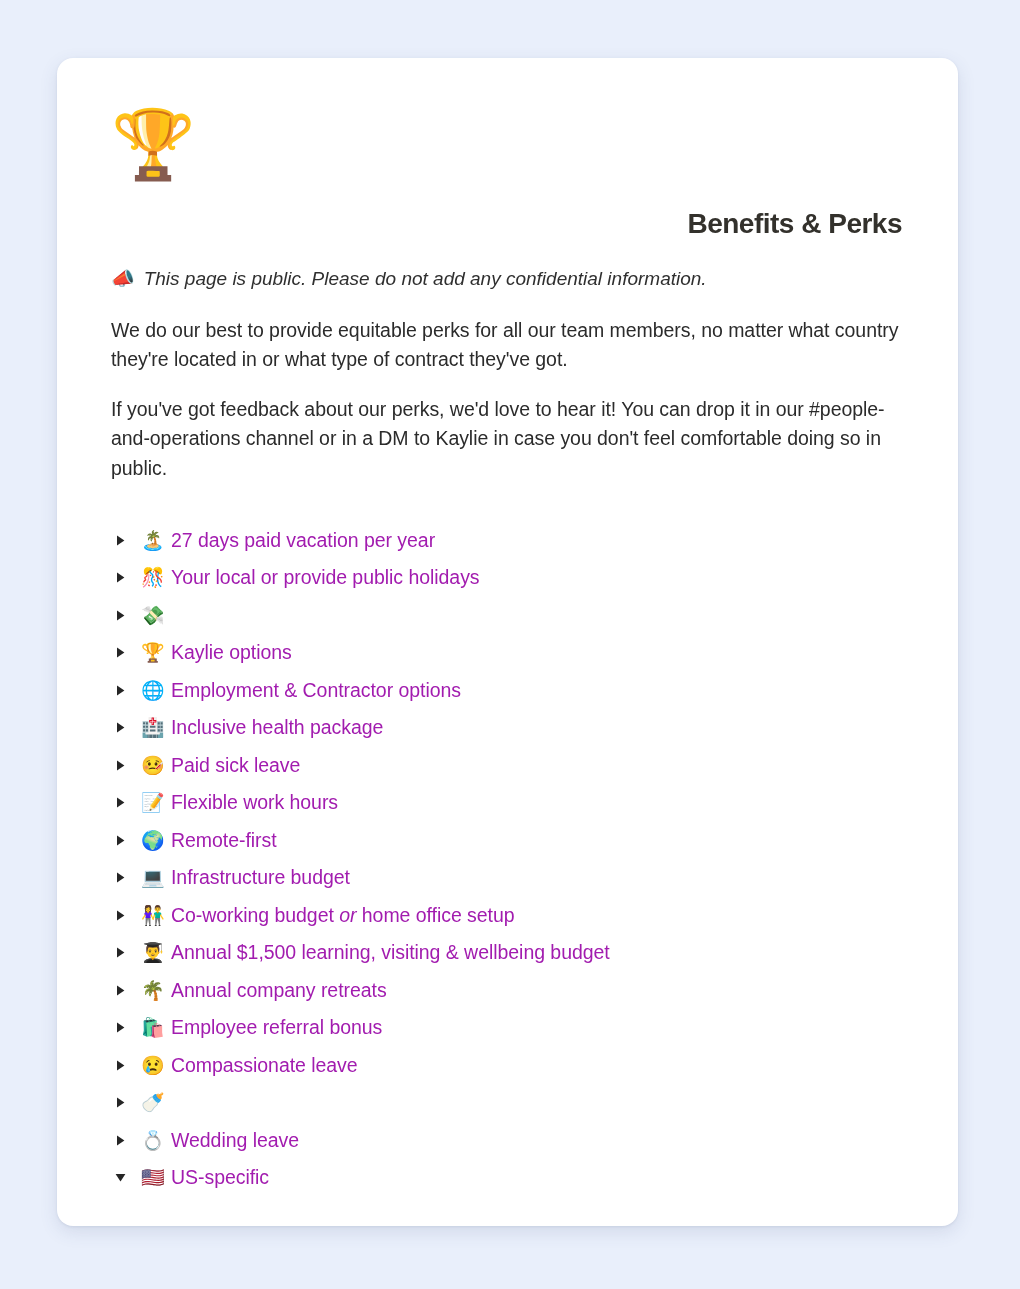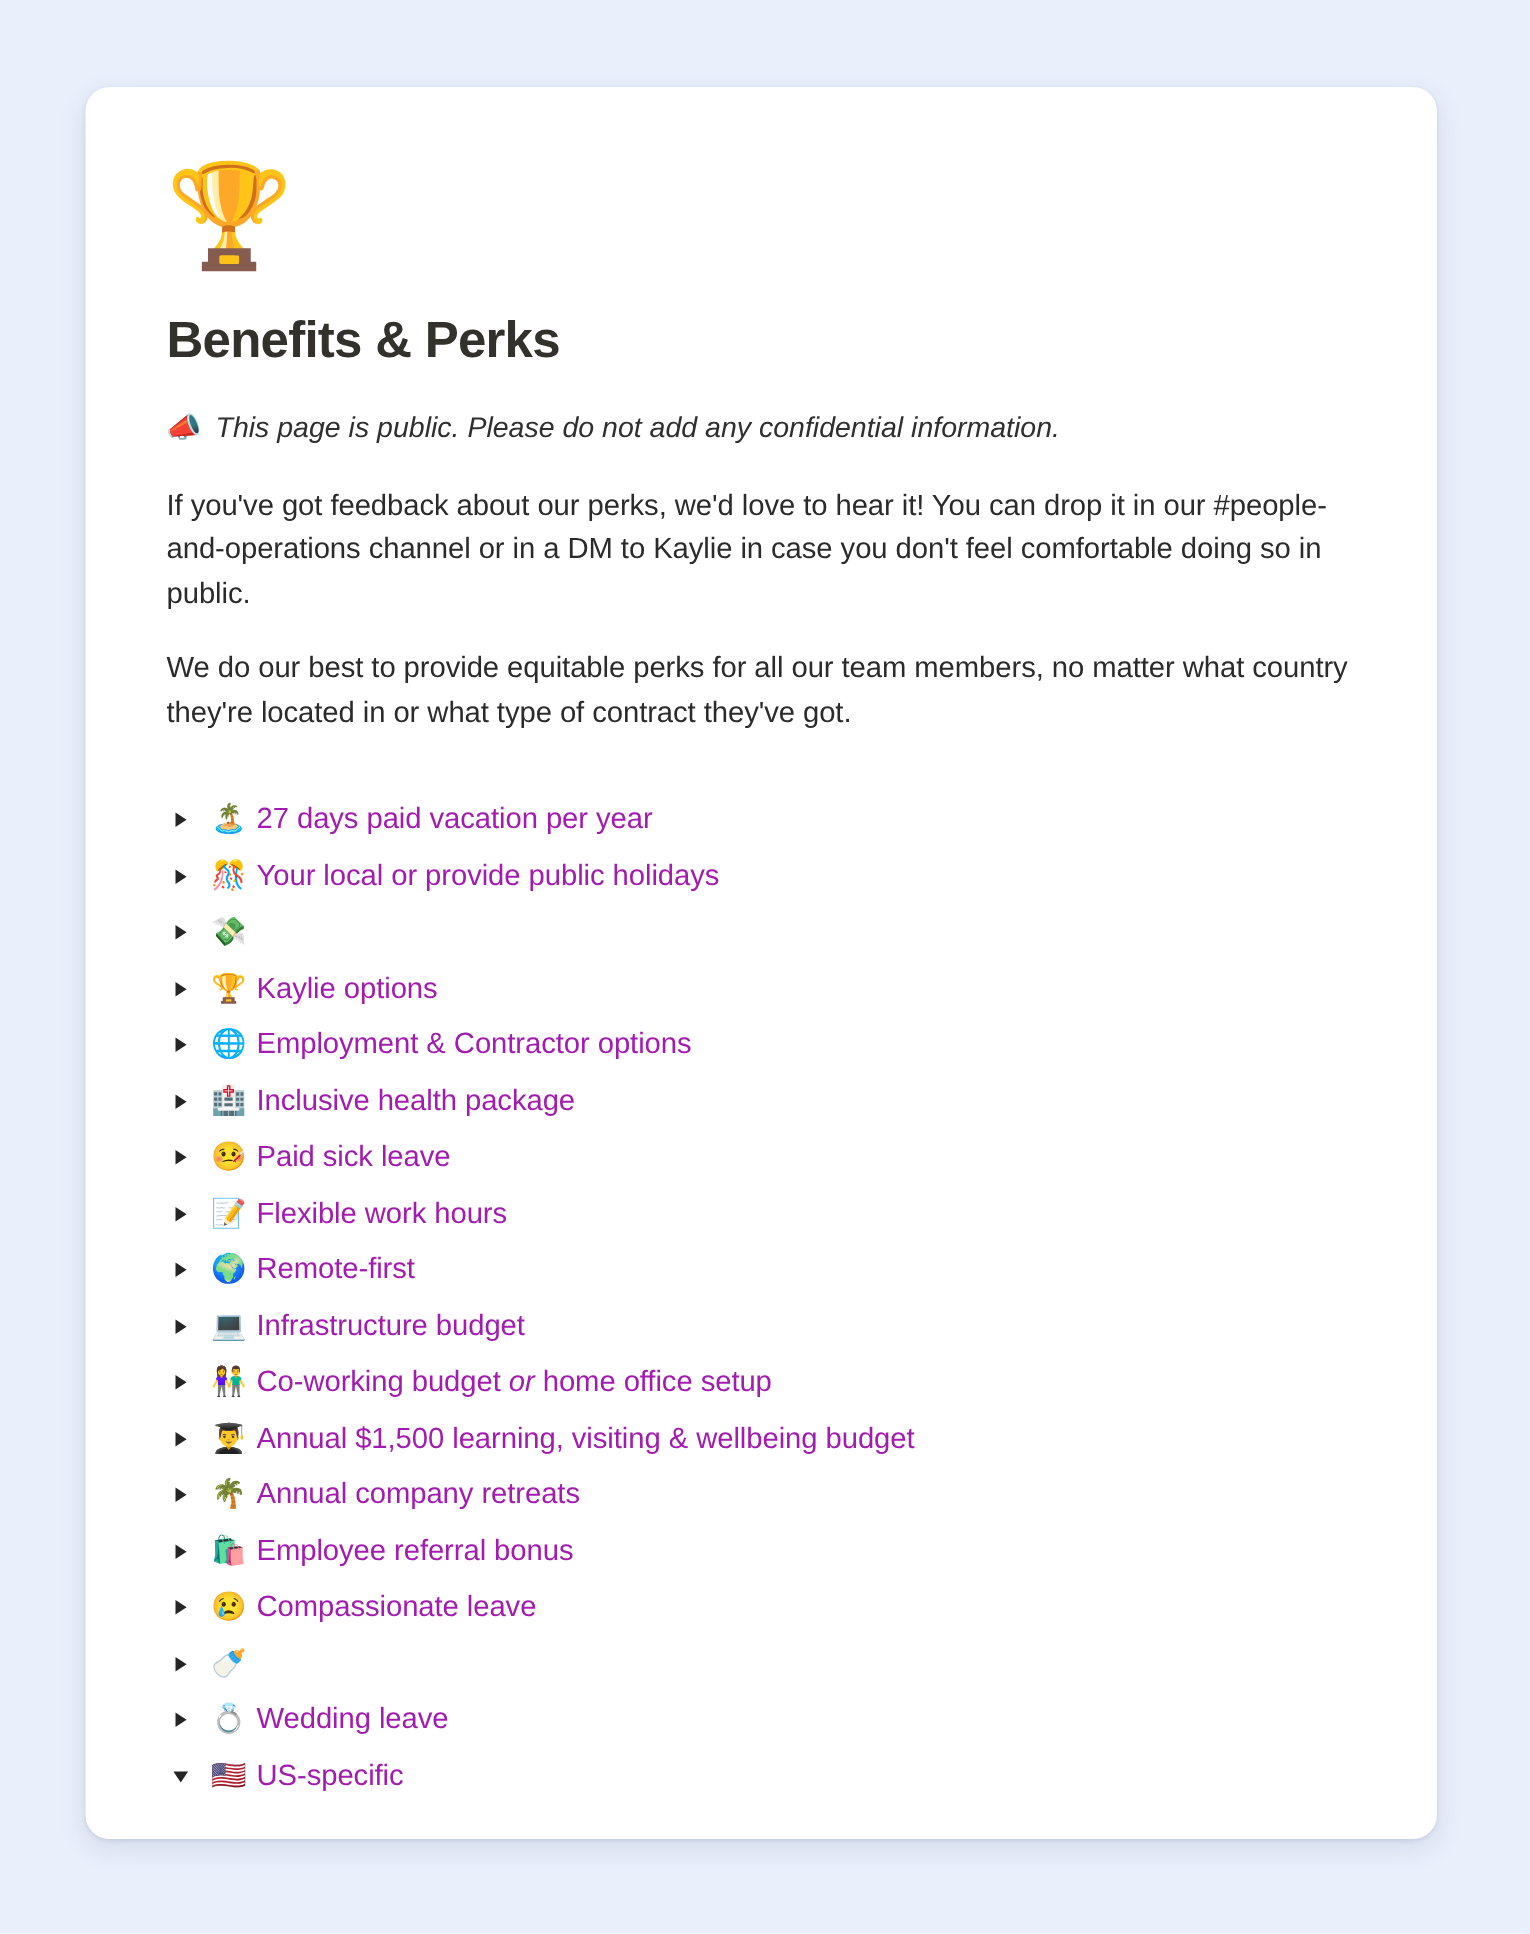--- a/index.html
+++ b/index.html
@@ -46,26 +46,27 @@
     line-height: 1;
     height: 82px;
     display: block;
     letter-spacing: 0;
     user-select: none;
   }
 
   
   .page-title {
     margin: 16px 0 0 0;
-    font-size: 34px;
+    font-size: 28px;
     line-height: 1.12;
     font-weight: 700;
     letter-spacing: -0.5px;
     color: #33312c;
     font-family: "Liberation Sans", sans-serif;
+    text-align: right;
   }
 
   
   .notice-line {
     margin-top: 26px;
     font-size: 19px;
     line-height: 1.5;
     color: #2f2f2f;
     font-style: italic;
     display: flex;
@@ -150,22 +151,22 @@
       <div class="page-icon">🏆</div>
 
       <h1 class="page-title">Benefits &amp; Perks</h1>
 
       <div class="notice-line">
         <span class="notice-emoji">📣</span>
         <span class="notice-text">This page is public. Please do not add any confidential information.</span>
       </div>
 
       <div id="paragraphs-container">
+          <p class="body-para">We do our best to provide equitable perks for all our team members, no matter what country they're located in or what type of contract they've got.</p>
           <p class="body-para">If you've got feedback about our perks, we'd love to hear it! You can drop it in our #people-and-operations channel or in a DM to Kaylie in case you don't feel comfortable doing so in public.</p>
-          <p class="body-para">We do our best to provide equitable perks for all our team members, no matter what country they're located in or what type of contract they've got.</p>
         </div>
 
       <div class="toggle-list" id="toggle-list">
           <div class="toggle-item">
             <span class="toggle-arrow">
               <svg width="11" height="11" viewBox="0 0 11 11" aria-hidden="true">
                 <polygon points="2,0.6 9.4,5.5 2,10.4" fill="currentColor"></polygon>
               </svg>
             </span>
             <span class="toggle-emoji">🏝️</span>

